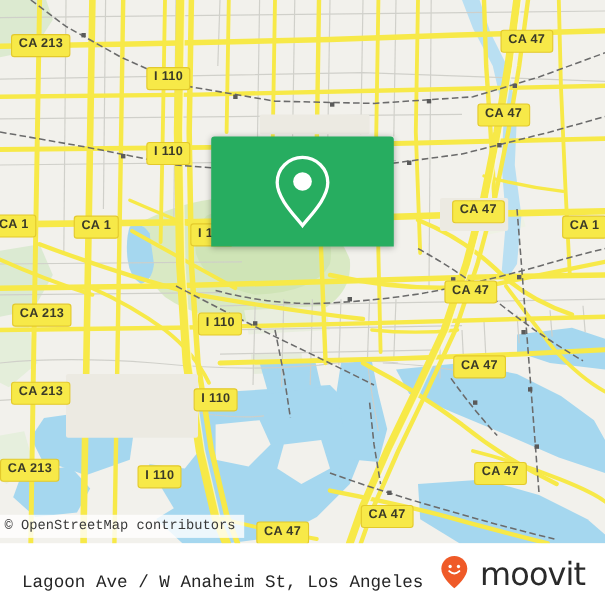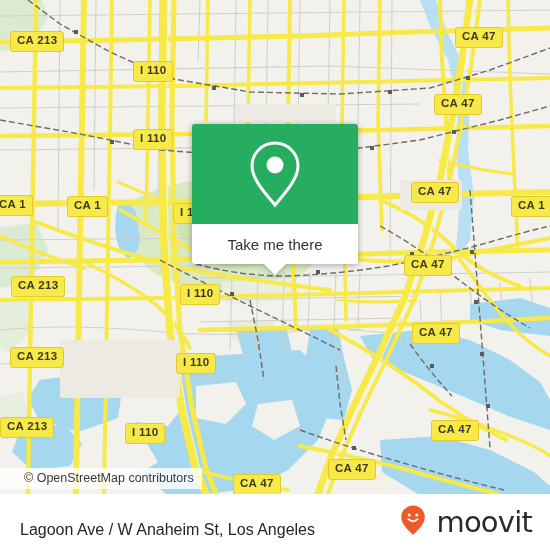--- a/index.html
+++ b/index.html
@@ -80,44 +80,44 @@
     width: 0; height: 0;
     border-left: 11px solid transparent;
     border-right: 11px solid transparent;
     border-top: 11px solid #ffffff;
   }
 
   
   #attribution {
     position: absolute;
     left: 0; top: 468px;
-    padding: 3px 8px 4px 24px;
+    padding: 3px 8px 4px 4px;
     background: rgba(255,255,255,0.80);
     color: #3a3a3a;
     font-size: 12.5px;
-    font-family: Liberation Sans, sans-serif;
+    font-family: Liberation Mono, monospace;
     white-space: nowrap;
   }
 
   
   #bottombar {
     position: absolute;
     left: 0; top: 494px;
     width: 550px; height: 56px;
     background: #ffffff;
     display: flex;
     align-items: center;
     justify-content: space-between;
     padding: 0 18px 0 20px;
     z-index: 20;
   }
   #place-name {
     color: #262626;
     font-size: 16px;
-    font-family: Liberation Sans, sans-serif;
+    font-family: Liberation Mono, monospace;
     white-space: nowrap;
     margin-top: 16px;
   }
   #brand {
     display: flex;
     align-items: center;
     gap: 10px;
   }
   #brand-word {
     color: #2a2a2a;
@@ -331,24 +331,20 @@
 
     <div id="callout">
       <div id="callout-green">
         <span>
           <svg width="56" height="70" viewBox="0 0 56 70" aria-hidden="true">
             <path d="M28 4 C15.3 4 5 14.3 5 27 C5 41 20 56 28 66 C36 56 51 41 51 27 C51 14.3 40.7 4 28 4 Z" fill="none" stroke="#ffffff" stroke-width="3"></path>
             <circle cx="28" cy="26" r="8.5" fill="#ffffff"></circle>
           </svg>
         </span>
       </div>
-      <div id="callout-white">
-        <span id="callout-label">Take me there</span>
-        <div id="callout-tail"></div>
-      </div>
     </div>
 
     <div id="attribution">© OpenStreetMap contributors</div>
   </div>
 
   <div id="bottombar">
     <span id="place-name">Lagoon Ave / W Anaheim St, Los Angeles</span>
     <div id="brand">
       <span>
         <svg width="26" height="32" viewBox="0 0 26 32" aria-hidden="true">

